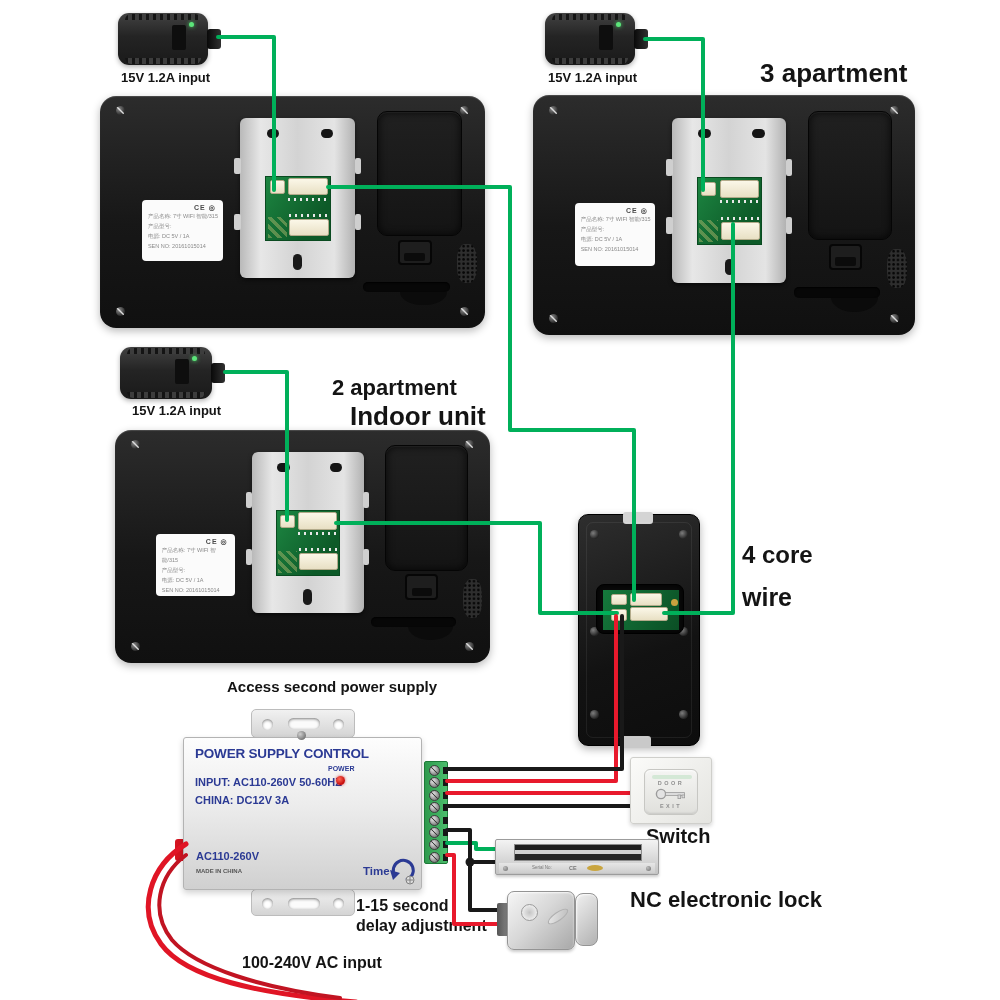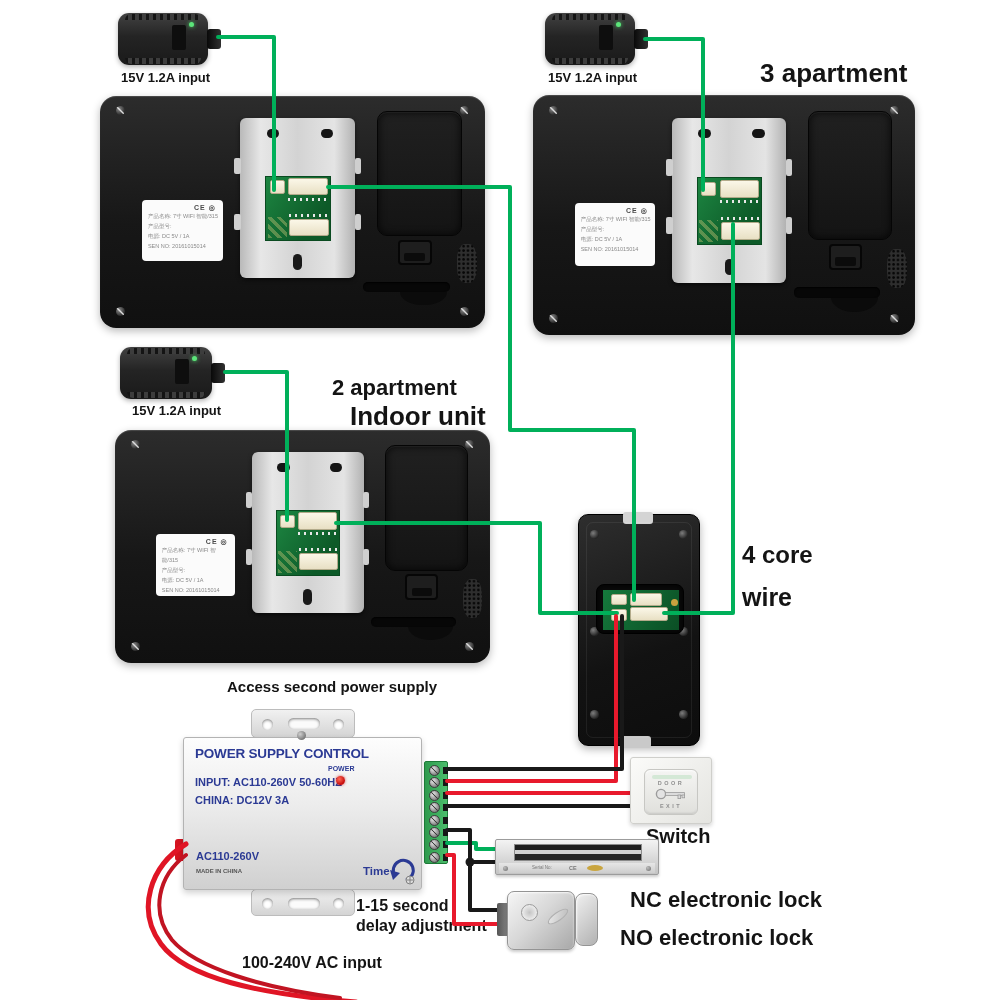--- a/index.html
+++ b/index.html
@@ -144,21 +144,20 @@
 <div id="stage">
 
   <div class="txt" style="left:760px;top:58px;font-size:26px;">3 apartment</div>
   <div class="txt" style="left:332px;top:375px;font-size:22px;">2 apartment</div>
   <div class="txt" style="left:350px;top:401px;font-size:26px;text-align:right;">Indoor unit</div>
   <div class="txt" style="left:742px;top:541px;font-size:24px;">4 core</div>
   <div class="txt" style="left:742px;top:583px;font-size:25px;">wire</div>
   <div class="txt" style="left:227px;top:678px;font-size:15px;">Access second power supply</div>
   <div class="txt" style="left:646px;top:825px;font-size:20px;">Switch</div>
   <div class="txt" style="left:620px;top:887px;font-size:22px;margin-left:10px;">NC electronic lock</div>
-  <div class="txt" style="left:620px;top:925px;font-size:22px;">NO electronic lock</div>
   <div class="txt" style="left:356px;top:897px;font-size:16px;">1-15 second</div>
   <div class="txt" style="left:356px;top:917px;font-size:16px;">delay adjustment</div>
   <div class="txt" style="left:242px;top:954px;font-size:16px;">100-240V AC input</div>
 
   <div class="adapter" style="left:118px;top:13px;width:90px;height:52px;">
     <span class="a-strip"></span>
     <span class="a-led"></span>
     <span class="a-plug"></span>
   </div>
   <div class="txt" style="left:121px;top:70px;font-size:13px;">15V 1.2A input</div>

